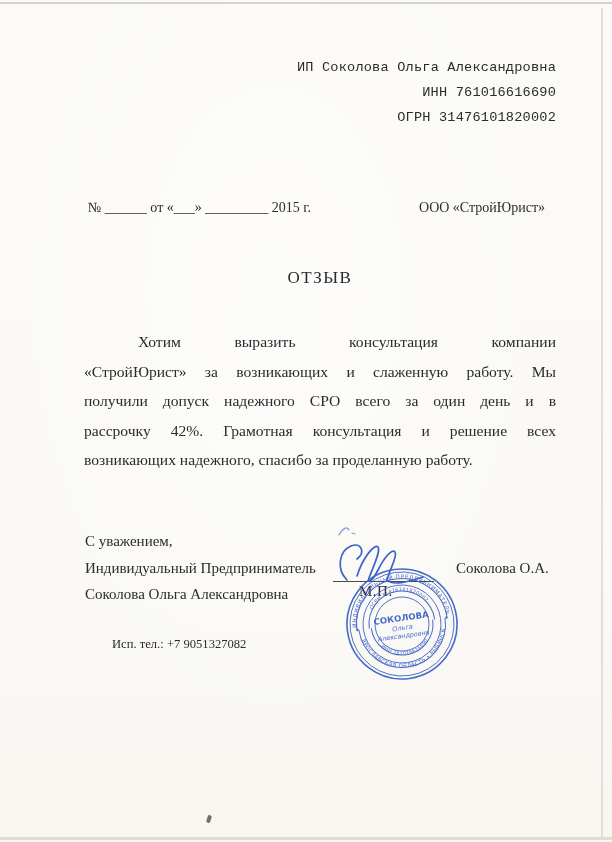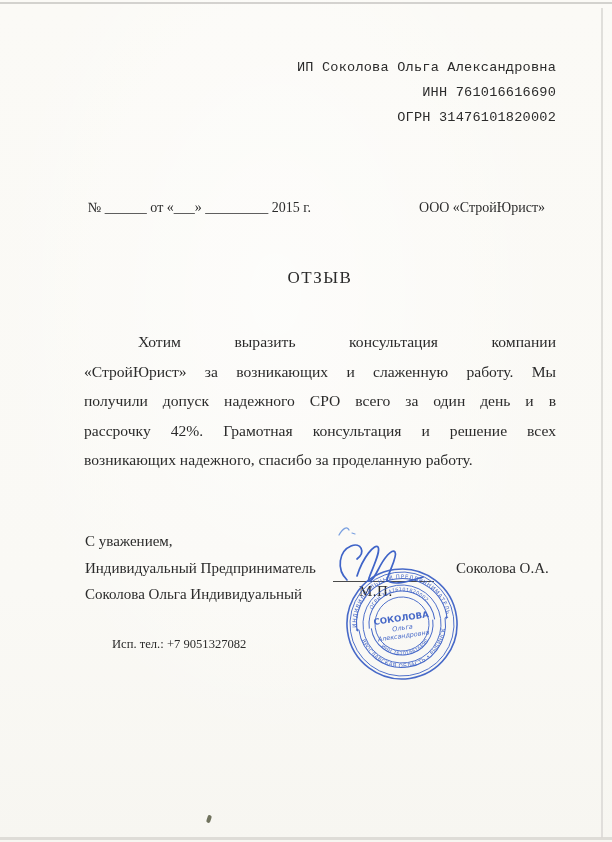--- a/index.html
+++ b/index.html
@@ -68,21 +68,21 @@
     <div class="ln first">Хотим выразить консультация компании</div>
     <div class="ln">«СтройЮрист» за возникающих и слаженную работу.  Мы</div>
     <div class="ln">получили допуск надежного СРО всего за один день и в</div>
     <div class="ln">рассрочку 42%. Грамотная консультация и решение всех</div>
     <div class="ln last">возникающих надежного, спасибо за проделанную работу.</div>
   </div>
 
   <div class="signoff">
     <div>С уважением,</div>
     <div>Индивидуальный Предприниматель</div>
-    <div>Соколова Ольга Индивидуальный</div>
+    <div>Соколова Ольга Александровна</div>
   </div>
 
   <svg class="pen-mark" viewBox="0 0 22 15">
     <path d="M3,11 C7,4 11,2 13,6" fill="none" stroke="#7aa0e0" stroke-width="1.3" stroke-linecap="round"></path>
     <path d="M16,9 l3,1" fill="none" stroke="#7aa0e0" stroke-width="1.2" stroke-linecap="round"></path>
   </svg>
 
   <div class="sig-line"></div>
   <div class="sig-name">Соколова О.А.</div>
   <div class="seal-mark">М.П.</div>

